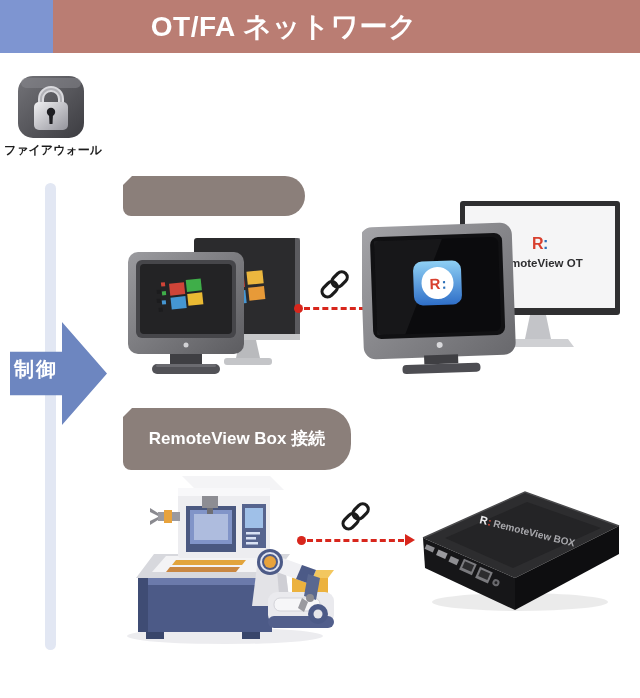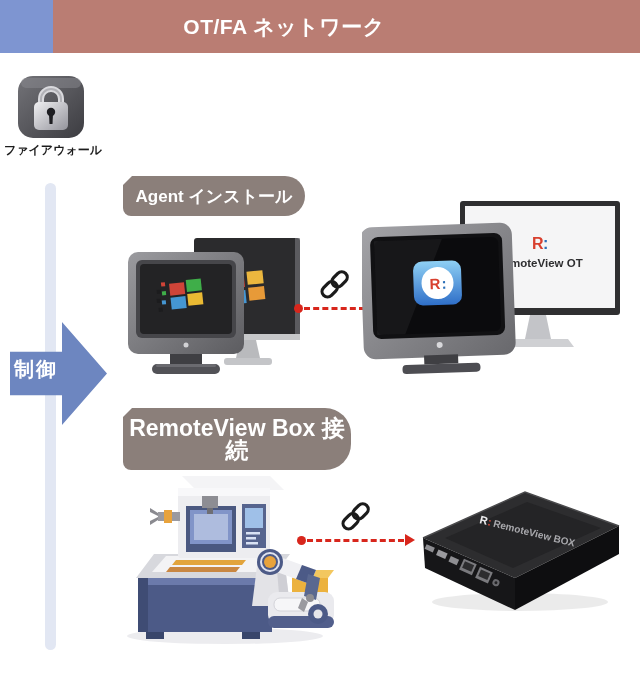--- a/index.html
+++ b/index.html
@@ -4,42 +4,42 @@
 <style>
   html,body{margin:0;padding:0;background:#fff;}
   body{width:640px;height:698px;position:relative;overflow:hidden;
        font-family:"Liberation Sans","DejaVu Sans",sans-serif;}
   .abs{position:absolute;}
 
   
   .accent-square{left:0;top:0;width:53px;height:53px;background:var(--accent-square,#7e95d1);}
   .header-bar{left:53px;top:0;right:0;height:53px;background:var(--header-bar,#ba7d73);}
   .header-title{left:0;right:72px;top:0;height:45px;line-height:53px;text-align:center;
-    color:#fff;font-size:21px;font-weight:bold;letter-spacing:.5px;}
+    color:#fff;font-size:28px;font-weight:bold;letter-spacing:.5px;}
 
   
   .fw-label{left:0;top:142px;width:106px;text-align:center;color:#1c1c1c;
     font-size:12px;font-weight:bold;}
 
   
   .timeline{left:45px;top:183px;width:11px;height:467px;border-radius:6px;
     background:var(--timeline,#e2e7f3);}
   .ctl-arrow{left:10px;top:322px;width:97px;height:103px;background:var(--arrow-blue,#6d86c0);
     clip-path:polygon(0 29%,53.6% 29%,53.6% 0,100% 50%,53.6% 100%,53.6% 71%,0 71%);}
   .ctl-text{left:10px;top:352px;width:52px;height:34px;display:flex;align-items:center;
     justify-content:center;color:#fff;font-size:20px;font-weight:bold;letter-spacing:2px;}
 
   
   .pill{background:var(--label-taupe,#8b7f7a);color:#fff;font-weight:bold;
     display:flex;flex-direction:column;align-items:center;justify-content:center;}
   .pill .chamfer{position:absolute;left:0;top:0;width:0;height:0;
     border-top:9px solid #fff;border-right:9px solid transparent;}
   .pill1{left:123px;top:176px;width:182px;height:40px;font-size:17px;
     border-radius:3px 20px 20px 8px;}
-  .pill2{left:123px;top:408px;width:228px;height:62px;font-size:23px;line-height:22px;
+  .pill2{left:123px;top:408px;width:228px;height:62px;font-size:17px;line-height:22px;
     border-radius:3px 26px 26px 8px;text-align:center;}
 
   
   .connector{display:flex;flex-direction:column;align-items:center;gap:2px;}
   .conn1{left:294px;top:268px;width:82px;}
   .conn2{left:297px;top:500px;width:118px;}
   .dash-row{display:flex;align-items:center;height:12px;width:100%;}
   .dot{width:9px;height:9px;border-radius:50%;background:var(--link-red,#d8261c);flex:0 0 auto;}
   .dashes{flex:1;border-top:3px dashed var(--link-red,#d8261c);margin:0 1px;height:0;}
   .head{width:0;height:0;border-left:10px solid var(--link-red,#d8261c);
@@ -82,21 +82,20 @@
   <polygon points="33,40 37,40 36.5,50 33.5,50" fill="#1e1e22"></polygon>
 </svg>
 <div class="abs fw-label">ファイアウォール</div>
 
 <div class="abs timeline"></div>
 <div class="abs ctl-arrow"></div>
 <div class="abs ctl-text">制御</div>
 
 <div class="abs pill pill1">
   <span class="chamfer"></span>
-  <span>Agent インストール</span>
 </div>
 
 <svg class="abs" style="left:128px;top:232px;" width="178" height="152" viewBox="0 0 178 152">
   <defs>
     <linearGradient id="crtg" x1="0" y1="0" x2="1" y2="1">
       <stop offset="0" stop-color="#9b9b9f"></stop>
         <stop offset="1" stop-color="#5c5c60"></stop>
     </linearGradient>
   </defs>
 

